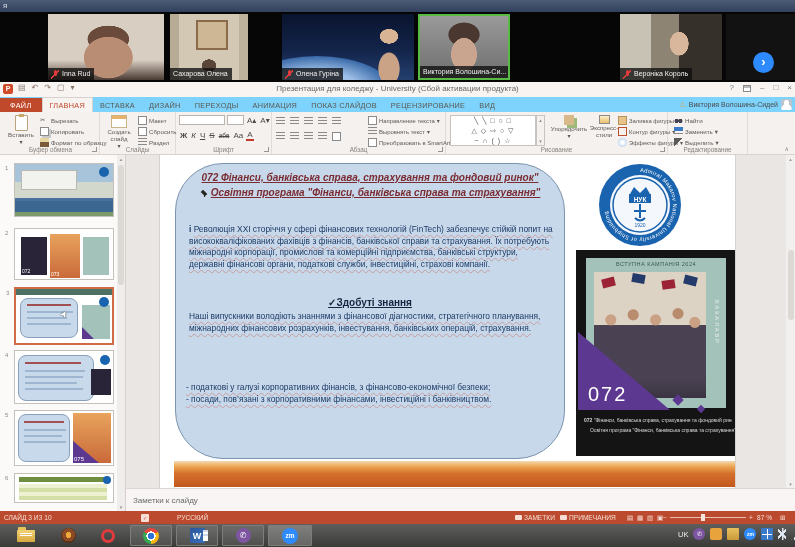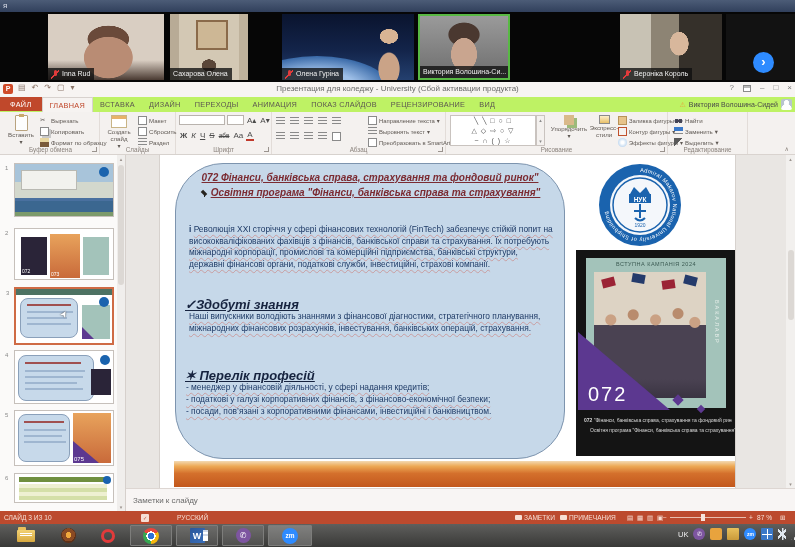--- a/index.html
+++ b/index.html
@@ -33,21 +33,21 @@
   .nextbtn{position:absolute;left:753px;top:40px;width:21px;height:21px;border-radius:50%;background:#2e8bff;color:#fff;font-size:13px;line-height:19px;text-align:center;font-weight:bold}
 
   
   .titlebar{left:0;top:82px;width:795px;height:15px;background:#f7f4f2}
   .ppticon{position:absolute;left:3px;top:2px;width:10px;height:10px;background:#cf4a28;border-radius:2px;color:#fff;font-size:7px;line-height:10px;text-align:center;font-weight:bold}
   .qat{position:absolute;left:18px;top:1px;display:flex;gap:6px;font-size:8px;color:#8a7468}
   .wtitle{position:absolute;left:0;right:0;top:2px;text-align:center;font-size:8px;color:#6a6a6a;white-space:nowrap}
   .winbtns{position:absolute;right:3px;top:1px;display:flex;gap:9px;font-size:8px;color:#7a7a7a}
   .ribbox{width:8px;height:7px;border:1px solid #8a8a8a;margin-top:2px;background:linear-gradient(#b9b9b9 0 2px,#fff 2px)}
 
-  .tabrow{left:0;top:97px;width:795px;height:15px;background:#bef264;display:flex;align-items:flex-start}
+  .tabrow{left:0;top:97px;width:795px;height:15px;background:#7dd3fc;display:flex;align-items:center}
   .tab{font-size:7.3px;letter-spacing:.3px;color:#5c5650;padding:3px 7px 2px;white-space:nowrap}
   .tab.file{background:#c0482b;color:#fff;padding:3px 10px 2px}
   .tab.activ{background:#f6f3f1;color:#c0482b;border:1px solid #d8d2ce;border-bottom:none}
   .account{position:absolute;right:3px;top:99px;display:flex;align-items:center;gap:3px;font-size:7px;color:#4a4a4a}
   .warn{color:#e8a33b;font-size:7px}
   .avatar{width:11px;height:11px;border-radius:2px;background:radial-gradient(circle at 50% 32%,#fff 0 2.2px,transparent 2.6px),radial-gradient(circle at 50% 92%,#fff 0 5px,transparent 5.4px),#b9c4cf}
 
   .ribbon{left:0;top:112px;width:795px;height:43px;background:#f4f1ef;border-bottom:1px solid #d9d3cf}
   .rg{position:absolute;top:0;height:42px;border-right:1px solid #e2dcd8}
   .glabel{position:absolute;left:0;right:0;bottom:1px;text-align:center;font-size:6.3px;color:#8a827c;white-space:nowrap}
@@ -95,21 +95,21 @@
   .editarea{left:126px;top:155px;width:669px;height:333px;background:#e9e6e3}
   .sheet{left:160px;top:155px;width:575px;height:333px;background:#fff;box-shadow:0 0 0 1px #d7d2ce}
   .bluebox{left:175px;top:163px;width:390px;height:296px;background:#c6d8e9;border:1px solid #7d94ae;border-radius:48px}
   .t-line{position:absolute;left:185px;width:370px;text-align:center;font-size:10px;font-weight:bold;font-style:italic;color:#7b2b32;text-decoration:underline;white-space:nowrap}
   .cap{display:inline-block;width:9px;height:7px;position:relative;vertical-align:-1px;margin-right:2px}
   .cap::before{content:"";position:absolute;left:1px;top:0;width:6px;height:6px;background:#26241f;transform:rotate(45deg) scaleY(.55)}
   .cap::after{content:"";position:absolute;left:4px;top:3px;width:1px;height:4px;background:#26241f}
   .para{position:absolute;left:189px;width:366px;font-size:8.4px;line-height:1.38;color:#1e3a66}
   .sp{text-decoration:underline;text-decoration-style:wavy;text-decoration-color:rgba(205,95,85,.45);text-decoration-thickness:.8px;text-underline-offset:2px}
   .imark{font-weight:bold}
-  .shead{position:absolute;left:185px;width:370px;font-size:13px;font-weight:bold;font-style:italic;color:#16233f;text-decoration:underline}
+  .shead{position:absolute;left:185px;width:370px;text-align:center;font-size:10px;font-weight:bold;color:#16233f;text-decoration:underline}
   .plist{position:absolute;left:186px;width:374px;font-size:8.4px;line-height:11.8px;color:#1e3a66}
   .orangebar{left:174px;top:461px;width:561px;height:26px;background:linear-gradient(180deg,#f3dab3 0%,#eda955 20%,#d4702c 48%,#c2571c 100%)}
 
   
   .card{left:576px;top:250px;width:159px;height:206px;background:#141414}
   .teal{position:absolute;left:586px;top:258px;width:140px;height:150px;background:#a3c3ba}
   .cardhdr{position:absolute;left:586px;top:261px;width:140px;text-align:center;font-size:5.5px;letter-spacing:.5px;color:#3b5a52}
   .sidetxt{position:absolute;left:714px;top:300px;writing-mode:vertical-rl;font-size:5.5px;letter-spacing:2px;color:#e4ede8}
   .photo{position:absolute;left:594px;top:272px;width:112px;height:126px;background:
     radial-gradient(circle 6px at 15% 38%,#caa184 0 5px,transparent 6px),
@@ -478,23 +478,21 @@
   <div class="ab bluebox"></div>
 
   <div class="ab t-line" style="top:172px"><span>072 Фінанси, банківська справа, страхування та фондовий ринок"</span></div>
   <div class="ab t-line" style="top:187px"><span class="cap"></span><span>Освітня програма "Фінанси, банківська справа та страхування"</span></div>
 
   <div class="ab para" style="top:224px"><span class="imark">і</span> <span class="sp">Революція XXI сторіччя у сфері фінансових технологій (FinTech) забезпечує стійкій попит на висококваліфікованих фахівців з фінансів, банківської справи та страхування. Їх потребують міжнародні корпорації, промислові та комерційні підприємства, банківські структури, державні фінансові органи, податкові служби, інвестиційні, страхові компанії.</span></div>
 
   <div class="ab shead" style="top:297px"><span>✓Здобуті знання</span></div>
   <div class="ab para" style="top:311px"><span class="sp">Наші випускники володіють знаннями з фінансової діагностики, стратегічного планування, міжнародних фінансових розрахунків, інвестування, банківських операцій, страхування.</span></div>
 
-  <div class="ab shead" style="top:368px"><span>✶ Перелік професій</span></div>
   <div class="ab plist" style="top:382px">
-    <div class="sp">- менеджер у фінансовій діяльності, у сфері надання кредитів;</div>
     <div class="sp">- податкові у галузі корпоративних фінансів, з фінансово-економічної безпеки;</div>
     <div class="sp">- посади, пов’язані з корпоративними фінансами, інвестиційні і банківництвом.</div>
   </div>
 
   <div class="ab orangebar"></div>
 
   <svg class="ab" style="left:598px;top:163px" width="84" height="84" viewBox="0 0 84 84">
     <defs>
         <path id="ringpath" d="M42,9 a33,33 0 1,1 -0.01,0" fill="none"></path>
       </defs>

